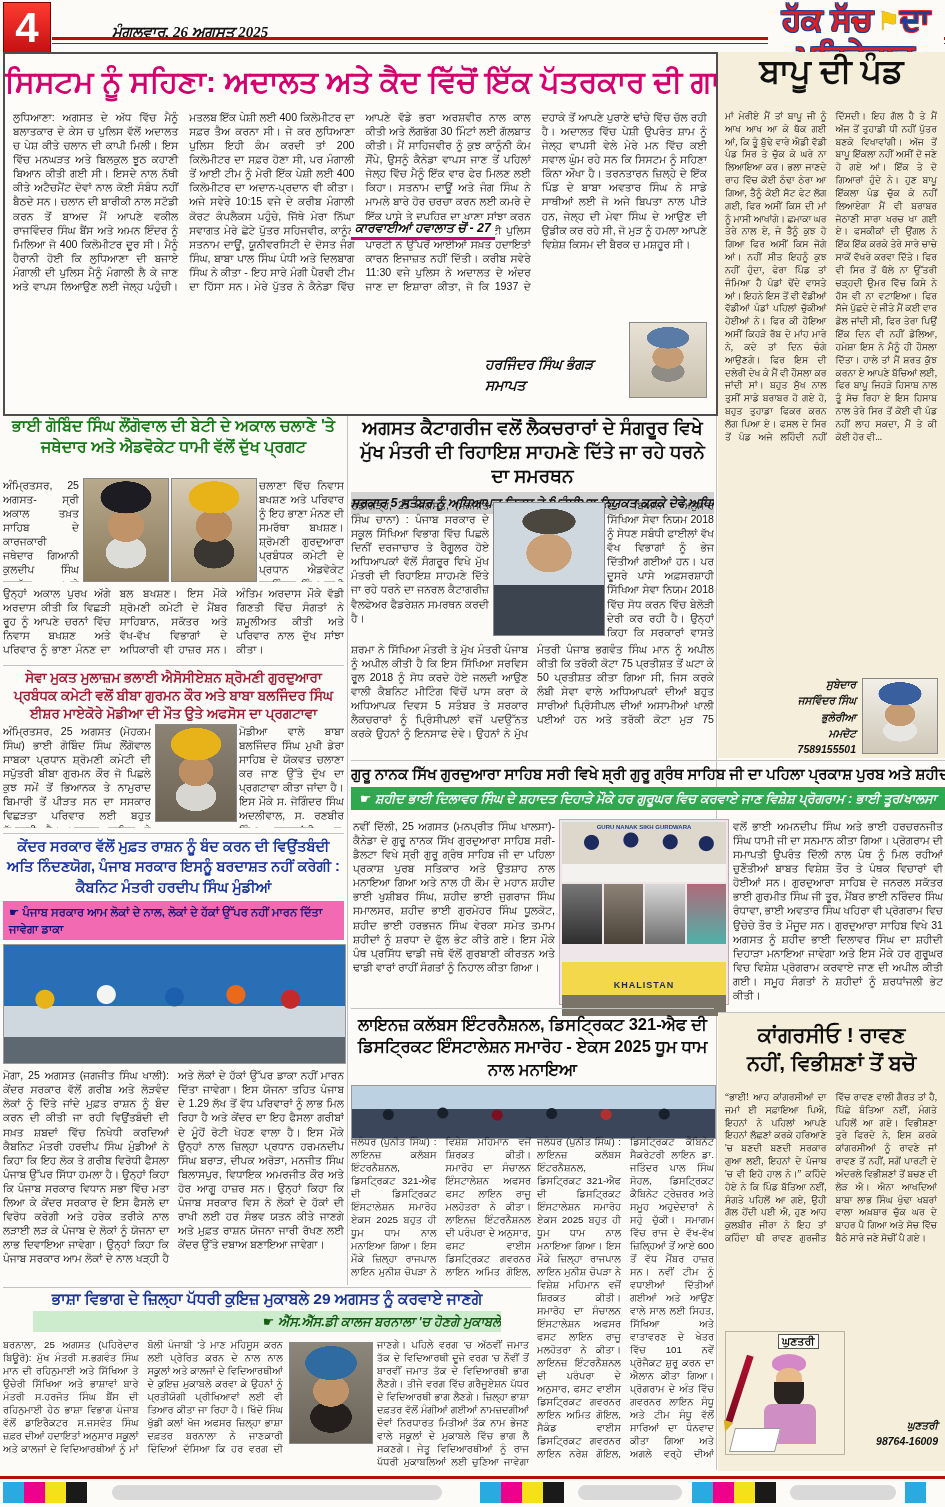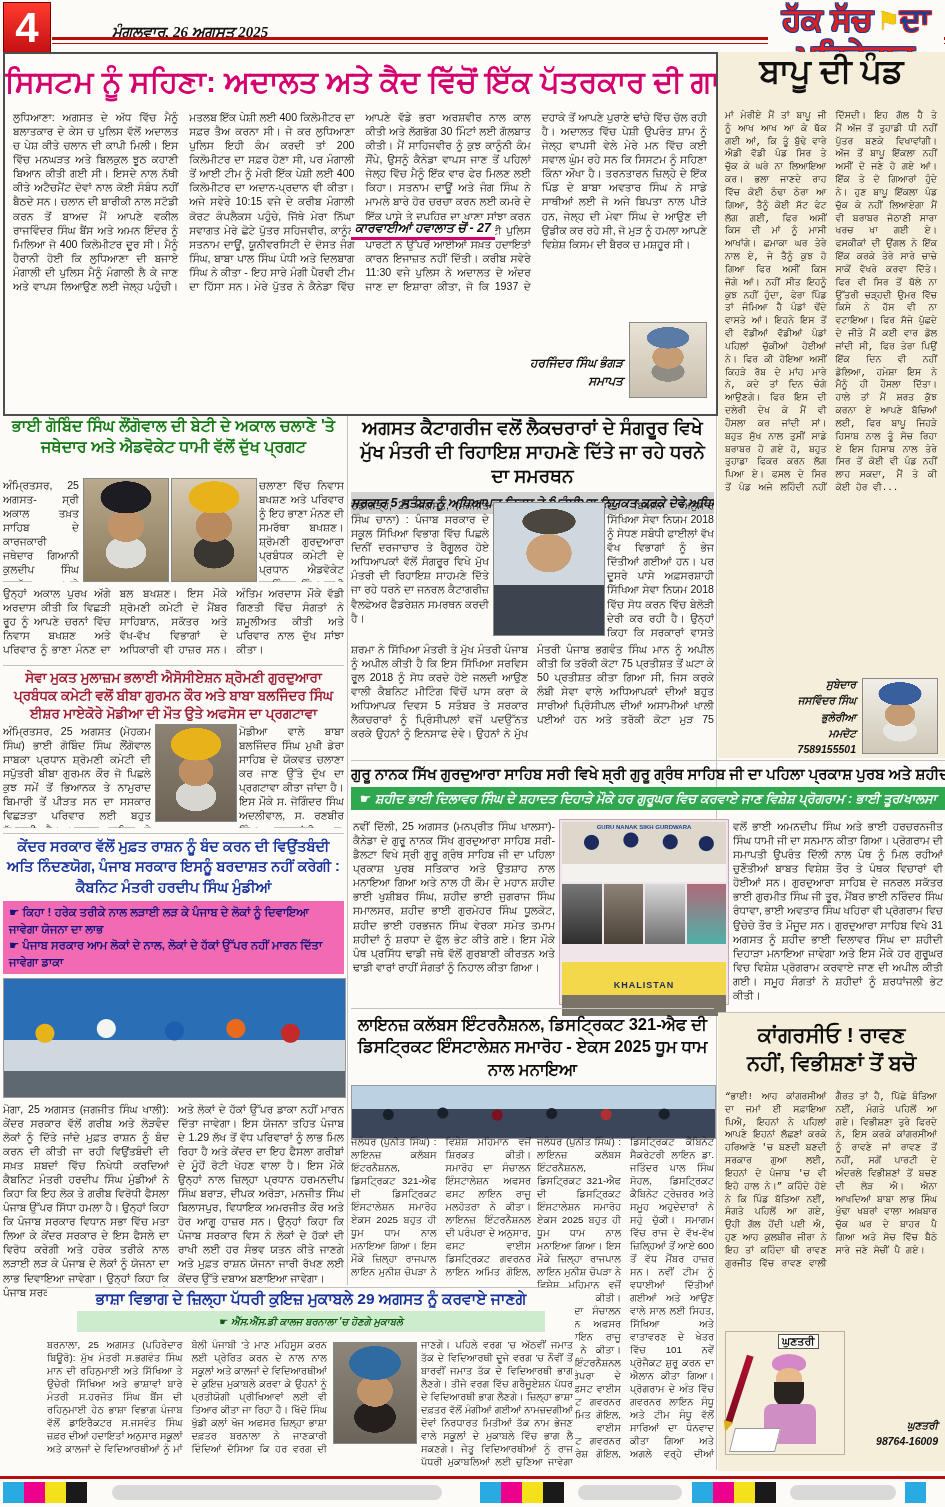--- a/index.html
+++ b/index.html
@@ -23,32 +23,32 @@
             text-shadow:1px 1px 0 #1b3f94,-1px -1px 0 #1b3f94,1px -1px 0 #1b3f94,-1px 1px 0 #1b3f94;}
   .mh-red{color:#e02020;}
   .mh-blue{color:#1b3f94;text-shadow:1px 1px 0 #e02020,-1px -1px 0 #e02020,1px -1px 0 #e02020,-1px 1px 0 #e02020;}
   .flag{color:#f6c90e;font-size:26px;text-shadow:0 0 1px #8a6d00;}
   .date-line{font-family:"Liberation Serif","DejaVu Serif",serif;font-style:italic;font-weight:bold;font-size:15px;}
   
   .a1box{border:2px solid #4e4e4e;background:#fdfcf9;}
   .a1head{color:#d4006e;font-weight:bold;font-size:30px;}
   .series{font-weight:bold;font-style:italic;font-size:12.5px;background:#fdfcf9;
           border-bottom:3px solid #d4006e;padding:1px 4px;}
-  .byline{font-weight:bold;font-style:italic;font-size:12px;text-align:right;line-height:1.5;}
+  .byline{font-weight:bold;font-style:italic;font-size:14px;text-align:left;line-height:1.5;}
   
   .cream{background:#f4eeda;}
   .bapu-title{font-weight:bold;font-size:33px;color:#101010;}
-  .mono-txt{font-family:Liberation Mono, monospace;font-size:9.3px;line-height:1.38;text-align:justify;}
+  .mono-txt{font-family:Liberation Serif, serif;font-size:9.3px;line-height:1.38;text-align:justify;}
   .author-blk{font-weight:bold;font-style:italic;font-size:10.5px;text-align:right;line-height:1.55;}
   .g-head{color:#157a15;font-weight:bold;font-size:16px;line-height:1.3;}
   .k-head{color:#0d0d0d;font-weight:bold;font-size:18.5px;line-height:1.3;}
   .band-gray{background:#d2d2d2;font-style:italic;font-weight:bold;font-size:12.5px;line-height:22px;}
   .m-head{color:#9c1f35;font-weight:bold;font-size:13.5px;line-height:1.35;}
   .band-green{background:#2fa84f;color:#fff;font-style:italic;font-weight:bold;font-size:13px;line-height:23px;}
-  .band-green-lt{background:#cdeccd;color:#145c14;font-style:italic;font-weight:bold;font-size:10px;line-height:21px;}
+  .band-green-lt{background:#cdeccd;color:#145c14;font-style:italic;font-weight:bold;font-size:13px;line-height:21px;text-align:right;}
   .b-head{color:#16339e;font-weight:bold;font-size:14.5px;line-height:1.4;}
   .band-pink{background:#f26ab2;color:#14147e;font-weight:bold;font-size:11.5px;line-height:1.45;}
   .l-head{color:#0d0d0d;font-weight:bold;font-size:16.5px;line-height:1.35;}
   .c-head{color:#0d0d0d;font-weight:bold;font-size:21px;line-height:1.35;}
   .q-head{color:#16339e;font-weight:bold;font-size:15.5px;}
   .ovl{position:absolute;font-weight:bold;}
   .sq{width:21px;height:21px;display:inline-block;}
   .graybar{background:#d9d9d9;border-radius:8px;height:15px;}
   .cartoon{border:1px solid #b9b0a0;background:#f4eeda;}
   .pen{position:absolute;width:7px;height:70px;background:linear-gradient(#b01030,#7e0a22);transform:rotate(18deg);}
@@ -177,24 +177,20 @@
       </div>
     </div>
     <div class="abs body-txt" style="left:382px;top:58px;width:210px;height:184px;">ਵਲੋਂ ਭਾਈ ਅਮਨਦੀਪ ਸਿੰਘ ਅਤੇ ਭਾਈ ਹਰਚਰਨਜੀਤ ਸਿੰਘ ਧਾਮੀ ਜੀ ਦਾ ਸਨਮਾਨ ਕੀਤਾ ਗਿਆ। ਪ੍ਰੋਗਰਾਮ ਦੀ ਸਮਾਪਤੀ ਉਪਰੰਤ ਦਿੱਲੀ ਨਾਲ ਪੰਥ ਨੂੰ ਮਿਲ ਰਹੀਆਂ ਚੁਣੌਤੀਆਂ ਬਾਬਤ ਵਿਸ਼ੇਸ਼ ਤੌਰ ਤੇ ਪੰਥਕ ਵਿਚਾਰਾਂ ਵੀ ਹੋਈਆਂ ਸਨ। ਗੁਰਦੁਆਰਾ ਸਾਹਿਬ ਦੇ ਜਨਰਲ ਸਕੱਤਰ ਭਾਈ ਗੁਰਮੀਤ ਸਿੰਘ ਜੀ ਤੂਰ, ਮੈਂਬਰ ਭਾਈ ਨਰਿੰਦਰ ਸਿੰਘ ਰੰਧਾਵਾ, ਭਾਈ ਅਵਤਾਰ ਸਿੰਘ ਖਹਿਰਾ ਵੀ ਪ੍ਰੋਗਰਾਮ ਵਿਚ ਉਚੇਚੇ ਤੌਰ ਤੇ ਮੌਜੂਦ ਸਨ। ਗੁਰਦੁਆਰਾ ਸਾਹਿਬ ਵਿਖੇ 31 ਅਗਸਤ ਨੂੰ ਸ਼ਹੀਦ ਭਾਈ ਦਿਲਾਵਰ ਸਿੰਘ ਦਾ ਸ਼ਹੀਦੀ ਦਿਹਾੜਾ ਮਨਾਇਆ ਜਾਵੇਗਾ ਅਤੇ ਇਸ ਮੌਕੇ ਹਰ ਗੁਰੂਘਰ ਵਿਚ ਵਿਸ਼ੇਸ਼ ਪ੍ਰੋਗਰਾਮ ਕਰਵਾਏ ਜਾਣ ਦੀ ਅਪੀਲ ਕੀਤੀ ਗਈ। ਸਮੂਹ ਸੰਗਤਾਂ ਨੇ ਸ਼ਹੀਦਾਂ ਨੂੰ ਸ਼ਰਧਾਂਜਲੀ ਭੇਟ ਕੀਤੀ।</div>
   </section>
 
   <section class="abs" style="left:3px;top:833px;width:341px;height:452px;border-top:1px solid #c2c2c2;">
     <div class="b-head ctr" style="margin-top:2px;">ਕੇਂਦਰ ਸਰਕਾਰ ਵੱਲੋਂ ਮੁਫ਼ਤ ਰਾਸ਼ਨ ਨੂੰ ਬੰਦ ਕਰਨ ਦੀ ਵਿਉਂਤਬੰਦੀ ਅਤਿ ਨਿੰਦਣਯੋਗ, ਪੰਜਾਬ ਸਰਕਾਰ ਇਸਨੂੰ ਬਰਦਾਸ਼ਤ ਨਹੀਂ ਕਰੇਗੀ : ਕੈਬਨਿਟ ਮੰਤਰੀ ਹਰਦੀਪ ਸਿੰਘ ਮੁੰਡੀਆਂ</div>
     <div class="band-pink" style="margin-top:4px;padding:3px 6px;">
       <div>
         <span>☛</span>
-        <span>ਕਿਹਾ ! ਹਰੇਕ ਤਰੀਕੇ ਨਾਲ ਲੜਾਈ ਲੜ ਕੇ ਪੰਜਾਬ ਦੇ ਲੋਕਾਂ ਨੂੰ ਦਿਵਾਇਆ ਜਾਵੇਗਾ ਯੋਜਨਾ ਦਾ ਲਾਭ</span>
-      </div>
-      <div>
-        <span>☛</span>
         <span>ਪੰਜਾਬ ਸਰਕਾਰ ਆਮ ਲੋਕਾਂ ਦੇ ਨਾਲ, ਲੋਕਾਂ ਦੇ ਹੱਕਾਂ ਉੱਪਰ ਨਹੀਂ ਮਾਰਨ ਦਿੱਤਾ ਜਾਵੇਗਾ ਡਾਕਾ</span>
       </div>
     </div>
     <div style="width:341px;height:118px;margin-top:4px;border:1px solid #999;
          background:radial-gradient(circle 9px at 12% 46%,#e8b318 0 9px,transparent 10px),
                     radial-gradient(circle 9px at 30% 42%,#f4f4f2 0 9px,transparent 10px),
                     radial-gradient(circle 9px at 50% 44%,#1d5fae 0 9px,transparent 10px),
                     radial-gradient(circle 9px at 68% 42%,#e86a1a 0 9px,transparent 10px),
                     radial-gradient(circle 9px at 84% 46%,#c42a2a 0 9px,transparent 10px),
                     linear-gradient(180deg,#2a6fb5 0 52%,#cfd8de 52% 78%,#5d6870 78% 100%);"></div>
@@ -228,21 +224,21 @@
       <div style="position:absolute;left:48px;top:50px;width:30px;height:26px;border-radius:0 0 50% 50%;background:#2a2420;"></div>
       <div style="position:absolute;left:38px;top:72px;width:52px;height:40px;border-radius:8px 8px 0 0;background:#cf8ec4;"></div>
       <div style="position:absolute;left:6px;top:96px;width:44px;height:22px;background:#fff;border:1px solid #999;transform:skewX(-14deg);"></div>
     </div>
     <div class="abs author-blk" style="left:128px;top:404px;width:92px;">
       <div>ਘੁਣਤਰੀ</div>
       <div>98764-16009</div>
     </div>
   </aside>
 
-  <section class="abs" style="left:3px;top:1287px;width:528px;height:183px;border-top:1px solid #c2c2c2;background:#fcfbf7;margin-left:44px;">
+  <section class="abs" style="left:3px;top:1287px;width:528px;height:183px;border-top:1px solid #c2c2c2;background:#fcfbf7;">
     <div class="q-head ctr nowrap" style="margin-top:2px;">ਭਾਸ਼ਾ ਵਿਭਾਗ ਦੇ ਜ਼ਿਲ੍ਹਾ ਪੱਧਰੀ ਕੁਇਜ਼ ਮੁਕਾਬਲੇ 29 ਅਗਸਤ ਨੂੰ ਕਰਵਾਏ ਜਾਣਗੇ</div>
     <div class="band-green-lt ctr nowrap" style="margin:3px 30px 0;">
       <span>☛</span>
       <span>ਐੱਸ.ਐੱਸ.ਡੀ ਕਾਲਜ ਬਰਨਾਲਾ 'ਚ ਹੋਣਗੇ ਮੁਕਾਬਲੇ</span>
     </div>
     <div class="abs body-txt cols2" style="left:0;top:50px;width:280px;height:130px;font-size:9.8px;">ਬਰਨਾਲਾ, 25 ਅਗਸਤ (ਪਹਿਰੇਦਾਰ ਬਿਊਰੋ): ਮੁੱਖ ਮੰਤਰੀ ਸ.ਭਗਵੰਤ ਸਿੰਘ ਮਾਨ ਦੀ ਰਹਿਨੁਮਾਈ ਅਤੇ ਸਿੱਖਿਆ ਤੇ ਉਚੇਰੀ ਸਿੱਖਿਆ ਅਤੇ ਭਾਸ਼ਾਵਾਂ ਬਾਰੇ ਮੰਤਰੀ ਸ.ਹਰਜੋਤ ਸਿੰਘ ਬੈਂਸ ਦੀ ਰਹਿਨੁਮਾਈ ਹੇਠ ਭਾਸ਼ਾ ਵਿਭਾਗ ਪੰਜਾਬ ਵੱਲੋਂ ਡਾਇਰੈਕਟਰ ਸ.ਜਸਵੰਤ ਸਿੰਘ ਜ਼ਫ਼ਰ ਦੀਆਂ ਹਦਾਇਤਾਂ ਅਨੁਸਾਰ ਸਕੂਲਾਂ ਅਤੇ ਕਾਲਜਾਂ ਦੇ ਵਿਦਿਆਰਥੀਆਂ ਨੂੰ ਮਾਂ ਬੋਲੀ ਪੰਜਾਬੀ 'ਤੇ ਮਾਣ ਮਹਿਸੂਸ ਕਰਨ ਲਈ ਪ੍ਰੇਰਿਤ ਕਰਨ ਦੇ ਨਾਲ ਨਾਲ ਸਕੂਲਾਂ ਅਤੇ ਕਾਲਜਾਂ ਦੇ ਵਿਦਿਆਰਥੀਆਂ ਦੇ ਕੁਇਜ਼ ਮੁਕਾਬਲੇ ਕਰਵਾ ਕੇ ਉਹਨਾਂ ਨੂੰ ਪ੍ਰਤੀਯੋਗੀ ਪ੍ਰੀਖਿਆਵਾਂ ਲਈ ਵੀ ਤਿਆਰ ਕੀਤਾ ਜਾ ਰਿਹਾ ਹੈ। ਖਿੱਦੋ ਸਿੰਘ ਖੁੱਡੀ ਕਲਾਂ ਖੋਜ ਅਫਸਰ ਜ਼ਿਲ੍ਹਾ ਭਾਸ਼ਾ ਦਫ਼ਤਰ ਬਰਨਾਲਾ ਨੇ ਜਾਣਕਾਰੀ ਦਿੰਦਿਆਂ ਦੱਸਿਆ ਕਿ ਹਰ ਵਰਗ ਦੀ ਤਰ੍ਹਾਂ ਇਸ ਵਾਰ ਵੀ ਵਿਭਾਗੀ ਮੁਕਾਬਲੇ ਕਰਵਾਏ ਜਾਣਗੇ।</div>
     <div class="abs portrait" style="left:286px;top:54px;width:82px;height:100px;
          background:radial-gradient(ellipse 52% 28% at 50% 20%,#2f6aa0 0 60%,transparent 61%),
                     radial-gradient(ellipse 36% 26% at 50% 48%,#c09468 0 60%,transparent 61%),
                     radial-gradient(ellipse 42% 26% at 50% 74%,#241f1c 0 60%,transparent 61%),

